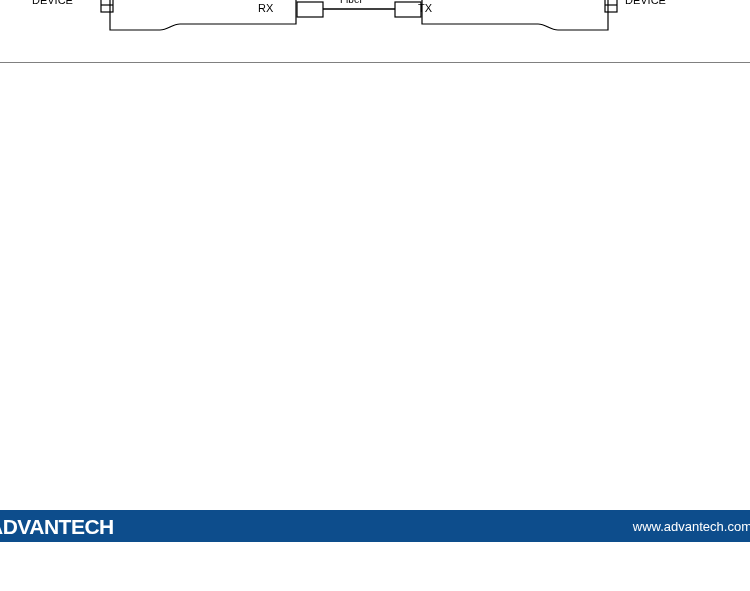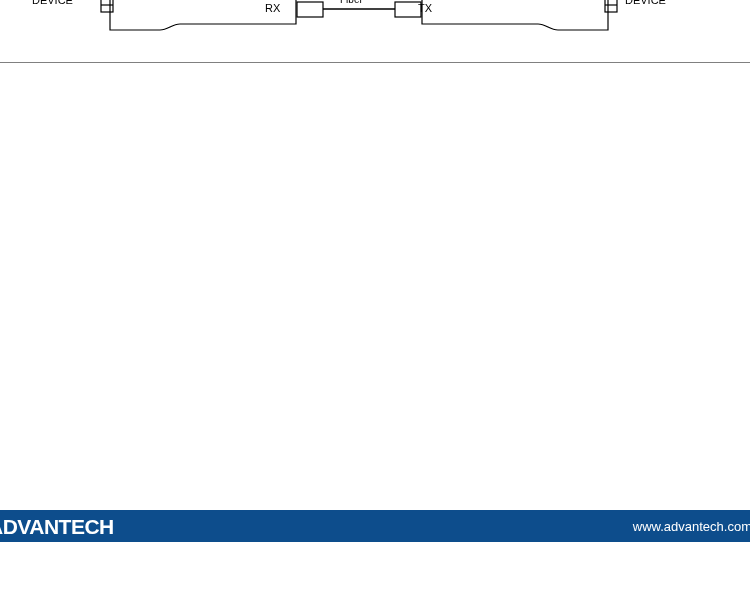--- a/index.html
+++ b/index.html
@@ -29,21 +29,21 @@
   }
   .diag-label {
     position: absolute;
     font-size: 11px;
     color: #000;
     white-space: nowrap;
     font-family: "Liberation Sans", sans-serif;
   }
   .lbl-device-left  { left: 32px;  top: -6px; }
   .lbl-device-right { left: 625px; top: -6px; }
-  .lbl-rx           { left: 258px; top: 2px; margin-left: 7px; }
+  .lbl-rx           { left: 258px; top: 2px; }
   .lbl-tx           { left: 418px; top: 2px; }
   .lbl-fiber        { left: 340px; top: -6px; font-size: 10px; }
 
   
   .page-rule {
     position: absolute;
     left: 0;
     top: 62px;
     width: 750px;
     height: 1px;

